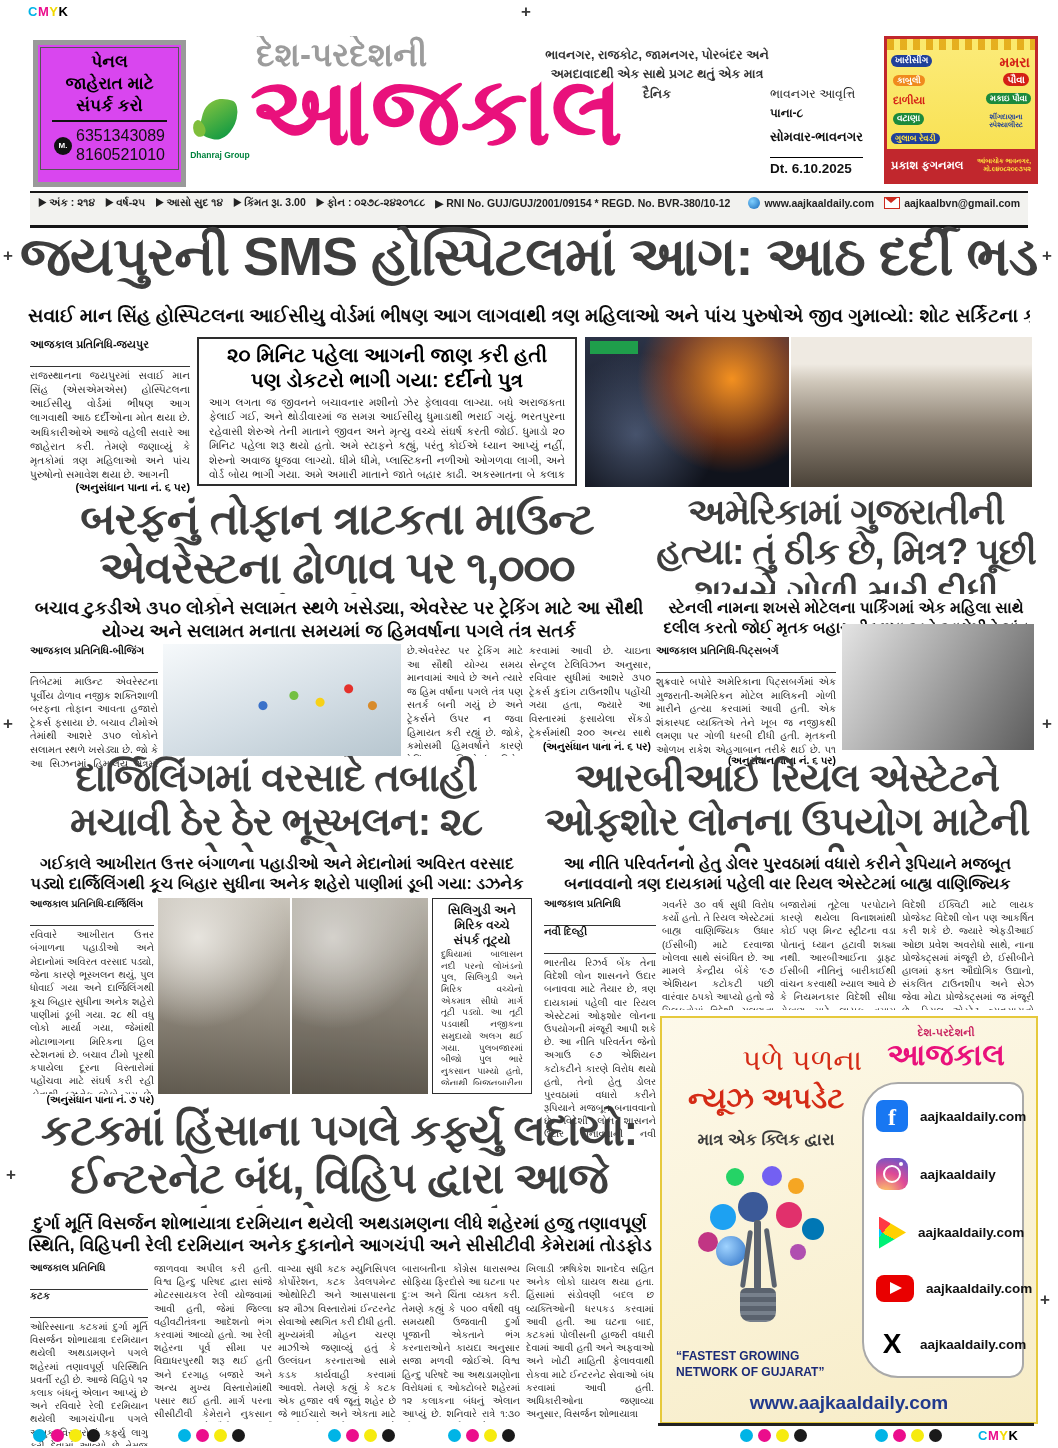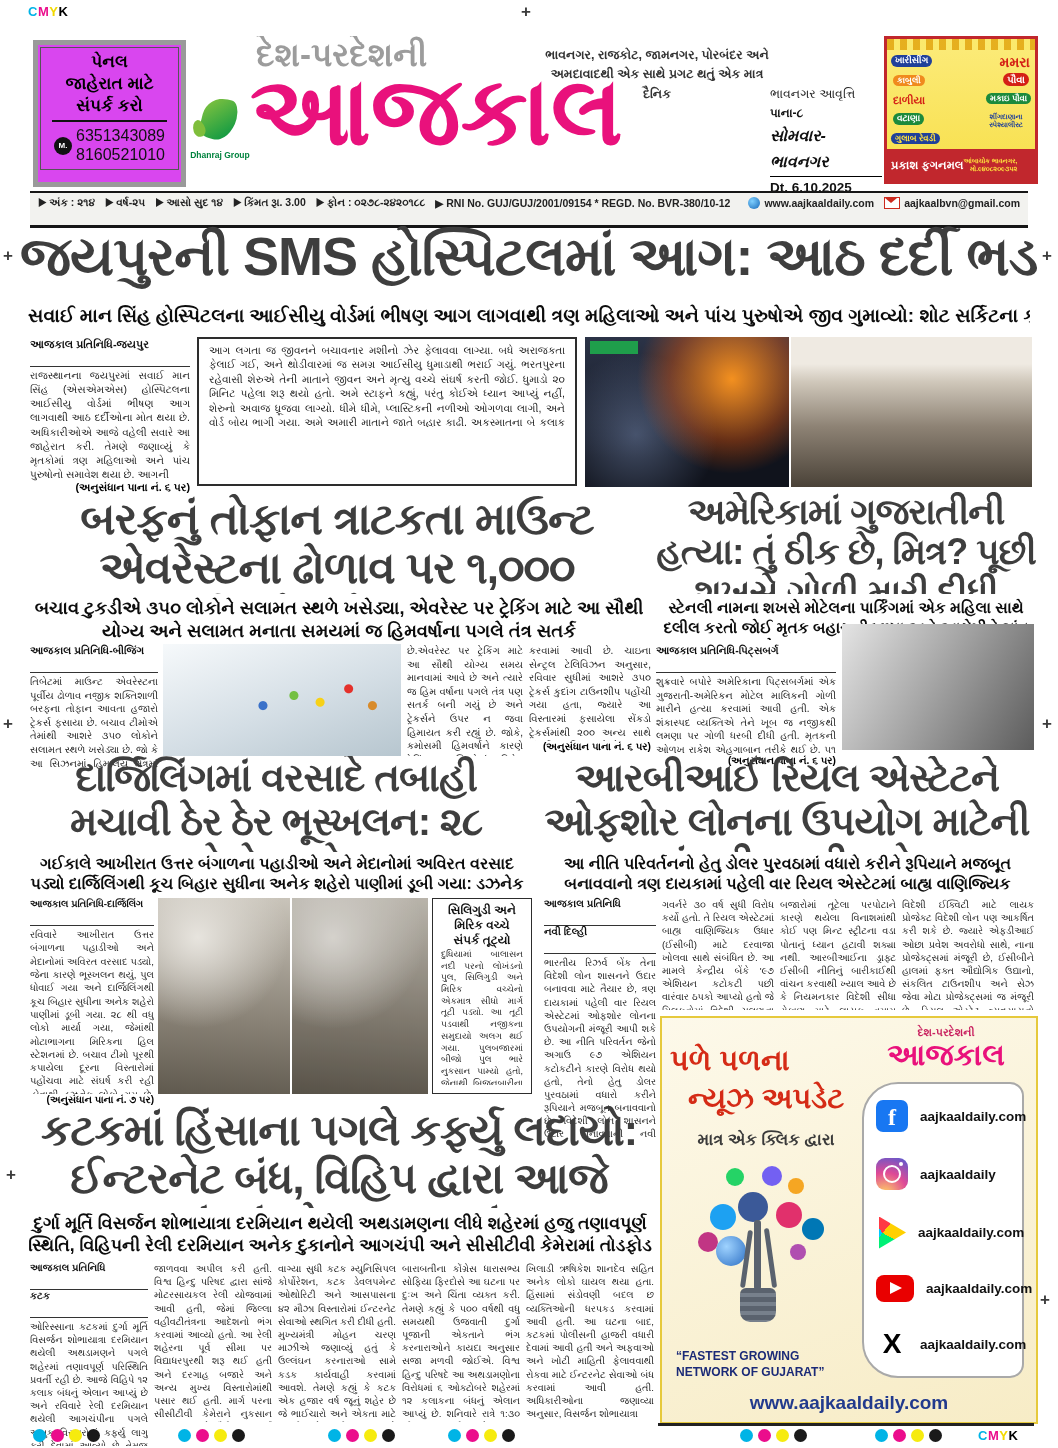--- a/index.html
+++ b/index.html
@@ -122,36 +122,36 @@
   <div class="abs" style="left:250px;top:62px;width:525px;height:122px;font-size:95px;font-weight:900;color:#e9117c;line-height:1.05;white-space:nowrap;overflow:hidden;">આજકાલ</div>
 
   <div class="abs" style="left:538px;top:46px;width:238px;text-align:center;font-size:12.5px;font-weight:bold;color:#333;line-height:1.55;">
     <div>ભાવનગર, રાજકોટ, જામનગર, પોરબંદર અને</div>
     <div>અમદાવાદથી એક સાથે પ્રગટ થતું એક માત્ર દૈનિક</div>
   </div>
 
   <div class="abs" style="left:770px;top:84px;width:112px;text-align:left;line-height:1.6;">
     <div style="font-size:12.5px;color:#222;">ભાવનગર આવૃત્તિ</div>
     <div style="font-size:12px;font-weight:bold;">પાના-૮</div>
-    <div style="font-size:16px;font-weight:bold;border-bottom:1.5px solid #000;display:inline-block;padding-bottom:2px;font-style:italic;">સોમવાર-ભાવનગર</div>
+    <div style="font-size:13px;font-weight:bold;border-bottom:1.5px solid #000;display:inline-block;padding-bottom:9px;">સોમવાર-ભાવનગર</div>
     <div style="font-size:13.5px;font-weight:bold;">Dt. 6.10.2025</div>
   </div>
 
   <div class="abs cornerad" style="left:884px;top:36px;width:148px;height:142px;">
     <div class="crowns"></div>
     <span class="abs pill" style="left:4px;top:16px;background:#20409a;color:#fff;font-size:9px;">ખારીસીંગ</span>
     <span class="abs pill" style="left:6px;top:36px;background:#f08a1d;color:#fff;font-size:8.5px;">કાબુલી</span>
     <span class="abs" style="left:6px;top:55px;color:#d42015;font-weight:bold;font-size:11px;">દાળીયા</span>
     <span class="abs pill" style="left:6px;top:74px;background:#1c8a3c;color:#fff;font-size:9px;">વટાણા</span>
     <span class="abs pill" style="left:4px;top:94px;background:#20409a;color:#ffe23d;font-size:8.5px;">ગુલાબ રેવડી</span>
     <span class="abs" style="right:5px;top:15px;color:#d42015;font-weight:900;font-size:14px;">મમરા</span>
     <span class="abs pill" style="right:6px;top:34px;background:#d42015;color:#fff;font-size:10px;">પૌવા</span>
     <span class="abs pill" style="right:4px;top:54px;background:#1c8a3c;color:#fff;font-size:8.5px;">મકાઇ પૌવા</span>
     <span class="abs" style="right:3px;top:74px;width:52px;color:#20409a;font-weight:bold;font-size:7px;line-height:1.2;text-align:center;">શીંગદાણાના સ્પેશ્યાલીસ્ટ</span>
-    <div class="abs shopstrip" style="left:0;bottom:0;width:100%;height:22px;display:flex;align-items:center;justify-content:flex-start;padding:16px 4px;box-sizing:border-box;">
+    <div class="abs shopstrip" style="left:0;bottom:0;width:100%;height:22px;display:flex;align-items:center;justify-content:space-between;padding:16px 4px;box-sizing:border-box;">
       <span style="font-size:11.5px;">પ્રકાશ ફગનમલ</span>
       <span style="font-size:6.5px;color:#ffe23d;text-align:right;line-height:1.2;">
         <span style="display:block;">આંબાચોક ભાવનગર,</span>
         <span style="display:block;">મો.૯૪૦૮૨૦૯૩૫૨</span>
       </span>
     </div>
   </div>
 
   <div class="abs infobar" style="left:30px;top:191px;width:998px;height:25px;box-sizing:border-box;">
     <span>▶ અંક : ૨૧૪</span>
@@ -173,20 +173,21 @@
   <div class="abs hl" style="left:20px;top:226px;width:1018px;height:74px;font-size:54px;white-space:nowrap;">જયપુરની SMS હોસ્પિટલમાં આગ: આઠ દર્દી ભડથું</div>
   <div class="abs sub" style="left:28px;top:304px;width:1002px;height:24px;font-size:19px;white-space:nowrap;">સવાઈ માન સિંહ હોસ્પિટલના આઈસીયુ વોર્ડમાં ભીષણ આગ લાગવાથી ત્રણ મહિલાઓ અને પાંચ પુરુષોએ જીવ ગુમાવ્યો: શોટ સર્કિટના કારણે લાગી આગ</div>
 
   <div class="abs" style="left:30px;top:338px;width:160px;height:150px;">
     <div class="byl">આજકાલ પ્રતિનિધિ-જયપુર</div>
     <div class="bodytxt" style="height:112px;margin-top:2px;">રાજસ્થાનના જયપુરમાં સવાઈ માન સિંહ (એસએમએસ) હોસ્પિટલના આઈસીયુ વોર્ડમાં ભીષણ આગ લાગવાથી આઠ દર્દીઓના મોત થયા છે. અધિકારીઓએ આજે વહેલી સવારે આ જાહેરાત કરી. તેમણે જણાવ્યું કે મૃતકોમાં ત્રણ મહિલાઓ અને પાંચ પુરુષોનો સમાવેશ થયા છે. આગની</div>
     <div class="contin">(અનુસંધાન પાના નં. ૬ પર)</div>
   </div>
 
   <div class="abs nbox" style="left:197px;top:337px;width:380px;height:149px;padding:4px 10px;box-sizing:border-box;">
+    <div style="font-size:20px;font-weight:800;text-align:center;line-height:1.25;color:#000;height:52px;overflow:hidden;">૨૦ મિનિટ પહેલા આગની જાણ કરી હતી પણ ડોકટરો ભાગી ગયા: દર્દીનો પુત્ર</div>
     <div class="bodytxt" style="height:84px;font-size:10.6px;">આગ લગતા જ જીવનને બચાવનાર મશીનો ઝેર ફેલાવવા લાગ્યા. બધે અરાજકતા ફેલાઈ ગઈ, અને થોડીવારમાં જ સમગ્ર આઈસીયુ ધુમાડાથી ભરાઈ ગયું. ભરતપુરના રહેવાસી શેરુએ તેની માતાને જીવન અને મૃત્યુ વચ્ચે સંઘર્ષ કરતી જોઈ. ધુમાડો ૨૦ મિનિટ પહેલા શરૂ થયો હતો. અમે સ્ટાફને કહ્યું, પરંતુ કોઈએ ધ્યાન આપ્યું નહીં, શેરુનો અવાજ ધ્રૂજવા લાગ્યો. ધીમે ધીમે, પ્લાસ્ટિકની નળીઓ ઓગળવા લાગી, અને વોર્ડ બોય ભાગી ગયા. અમે અમારી માતાને જાતે બહાર કાઢી. અકસ્માતના બે કલાક પછી તેની માતાને ગ્રાઉન્ડ ફ્લોર પર ખસેડવામાં આવી હતી, પરંતુ તેને હજુ સુધી કહેવામાં આવ્યું નથી કે તેની સ્થિતિ શું છે.</div>
   </div>
 
   <div class="abs photo ph-fire1" style="left:585px;top:337px;width:204px;height:150px;">
     <span class="abs phototag" style="left:5px;top:4px;width:48px;height:13px;"></span>
   </div>
   <div class="abs photo ph-fire2" style="left:791px;top:337px;width:241px;height:150px;"></div>
 
   <div class="abs hl" style="left:22px;top:494px;width:630px;height:100px;font-size:44px;">બરફનું તોફાન ત્રાટકતા માઉન્ટ એવરેસ્ટના ઢોળાવ પર ૧,૦૦૦ પર્વતારોહકો ફસાયા</div>
   <div class="abs sub" style="left:28px;top:597px;width:622px;height:44px;font-size:18px;">બચાવ ટુકડીએ ૩૫૦ લોકોને સલામત સ્થળે ખસેડ્યા, એવરેસ્ટ પર ટ્રેકિંગ માટે આ સૌથી યોગ્ય અને સલામત મનાતા સમયમાં જ હિમવર્ષાના પગલે તંત્ર સતર્ક</div>
@@ -232,21 +233,21 @@
   <div class="abs" style="left:544px;top:898px;width:112px;height:218px;">
     <div class="byl" style="font-size:10.2px;">આજકાલ પ્રતિનિધિ</div>
     <div class="byl" style="font-size:10.2px;">નવી દિલ્હી</div>
     <div class="bodytxt" style="height:184px;font-size:9.7px;margin-top:2px;">ભારતીય રિઝર્વ બેંક તેના વિદેશી લોન શાસનને ઉદાર બનાવવા માટે તૈયાર છે, ત્રણ દાયકામાં પહેલી વાર રિયલ એસ્ટેટમાં ઓફશોર લોનના ઉપયોગની મંજૂરી આપી શકે છે. આ નીતિ પરિવર્તન જેનો અગાઉ ૯૭ એશિયન કટોકટીને કારણે વિરોધ થયો હતો, તેનો હેતુ ડોલર પુરવઠામાં વધારો કરીને રૂપિયાને મજબૂત બનાવવાનો છે. વિદેશી લોન શાસનને ઉદાર બનાવવાની નવી યોજનામાં એક પગલું શામેલ છે જેનો ભૂતકાળમાં દરેક રિઝર્વ બેંક ઓફ ઈન્ડિયા (આરબીઆઈ)</div>
   </div>
   <div class="abs bodytxt" style="left:662px;top:898px;width:112px;height:112px;font-size:9.7px;">ગવર્નરે ૩૦ વર્ષ સુધી વિરોધ કર્યો હતો. તે રિયલ એસ્ટેટમાં બાહ્ય વાણિજ્યિક ઉધાર (ઈસીબી) માટે દરવાજા ખોલવા સાથે સંબંધિત છે. આ મામલે કેન્દ્રીય બેંકે '૯૭ એશિયન કટોકટી પછી વારંવાર ઠપકો આપ્યો હતો જે મિલકતોમાં વિદેશી ચલણના દેવાથી ઉદ્ભવ્યો હતો. થાઇલેન્ડ, દક્ષિણ કોરિયા અને ઇન્ડોનેશિયાના મિલકત</div>
   <div class="abs bodytxt" style="left:780px;top:898px;width:116px;height:112px;font-size:9.7px;">બજારોમાં તૂટેલા પરપોટાને કારણે થયેલા વિનાશમાંથી કોઈ પણ મિન્ટ સ્ટ્રીટના વડા પોતાનું ધ્યાન હટાવી શક્યા નથી. આરબીઆઈના ડ્રાફ્ટ ઈસીબી નીતિનું બારીકાઈથી વાંચન કરવાથી ખ્યાલ આવે છે કે નિયમનકાર વિદેશી સીધા રોકાણ માટે લાયક તમામ રિયલ એસ્ટેટ પ્રોજેક્ટ્સમાં ઈસીબીને મંજૂરી આપવા માટે ખુલ્લું છે. તેથી,</div>
   <div class="abs bodytxt" style="left:902px;top:898px;width:132px;height:112px;font-size:9.7px;">વિદેશી ઈક્વિટી માટે લાયક પ્રોજેક્ટ વિદેશી લોન પણ આકર્ષિત કરી શકે છે. જ્યારે એફડીઆઈ ઓછા પ્રવેશ અવરોધો સાથે, નાના પ્રોજેક્ટ્સમાં મંજૂરી છે, ઈસીબીને હાલમાં ફક્ત ઔદ્યોગિક ઉદ્યાનો, સંકલિત ટાઉનશીપ અને સેઝ જેવા મોટા પ્રોજેક્ટ્સમાં જ મંજૂરી છે. રિયલ એસ્ટેટ વ્યવસાયનો અર્થ સામાન્ય રીતે</div>
 
   <div class="abs promoad" style="left:660px;top:1016px;width:374px;height:404px;">
-    <div class="abs" style="left:8px;top:26px;width:192px;text-align:left;font-size:29px;font-weight:700;color:#d52b16;">પળે પળના</div>
+    <div class="abs" style="left:8px;top:26px;width:192px;text-align:right;font-size:29px;font-weight:400;color:#d52b16;">પળે પળના</div>
     <div class="abs" style="left:8px;top:64px;width:192px;text-align:center;font-size:29px;font-weight:900;color:#d52b16;">ન્યૂઝ અપડેટ</div>
     <div class="abs" style="left:10px;top:112px;width:188px;text-align:center;font-size:16.5px;font-weight:bold;color:#3a3a3a;">માત્ર એક ક્લિક દ્વારા</div>
 
     <div class="abs" style="left:206px;top:8px;width:156px;text-align:center;font-size:11px;font-weight:bold;color:#c81f5e;">દેશ-પરદેશની</div>
     <div class="abs" style="left:206px;top:20px;width:156px;text-align:center;font-size:30px;font-weight:900;color:#e9117c;">આજકાલ</div>
 
     <div class="abs promopanel" style="left:200px;top:64px;width:162px;height:296px;padding:16px 12px;box-sizing:border-box;display:flex;flex-direction:column;justify-content:space-between;">
       <div class="srow">
           <span class="sic fb"></span>
           <span class="handle">aajkaaldaily.com</span>

